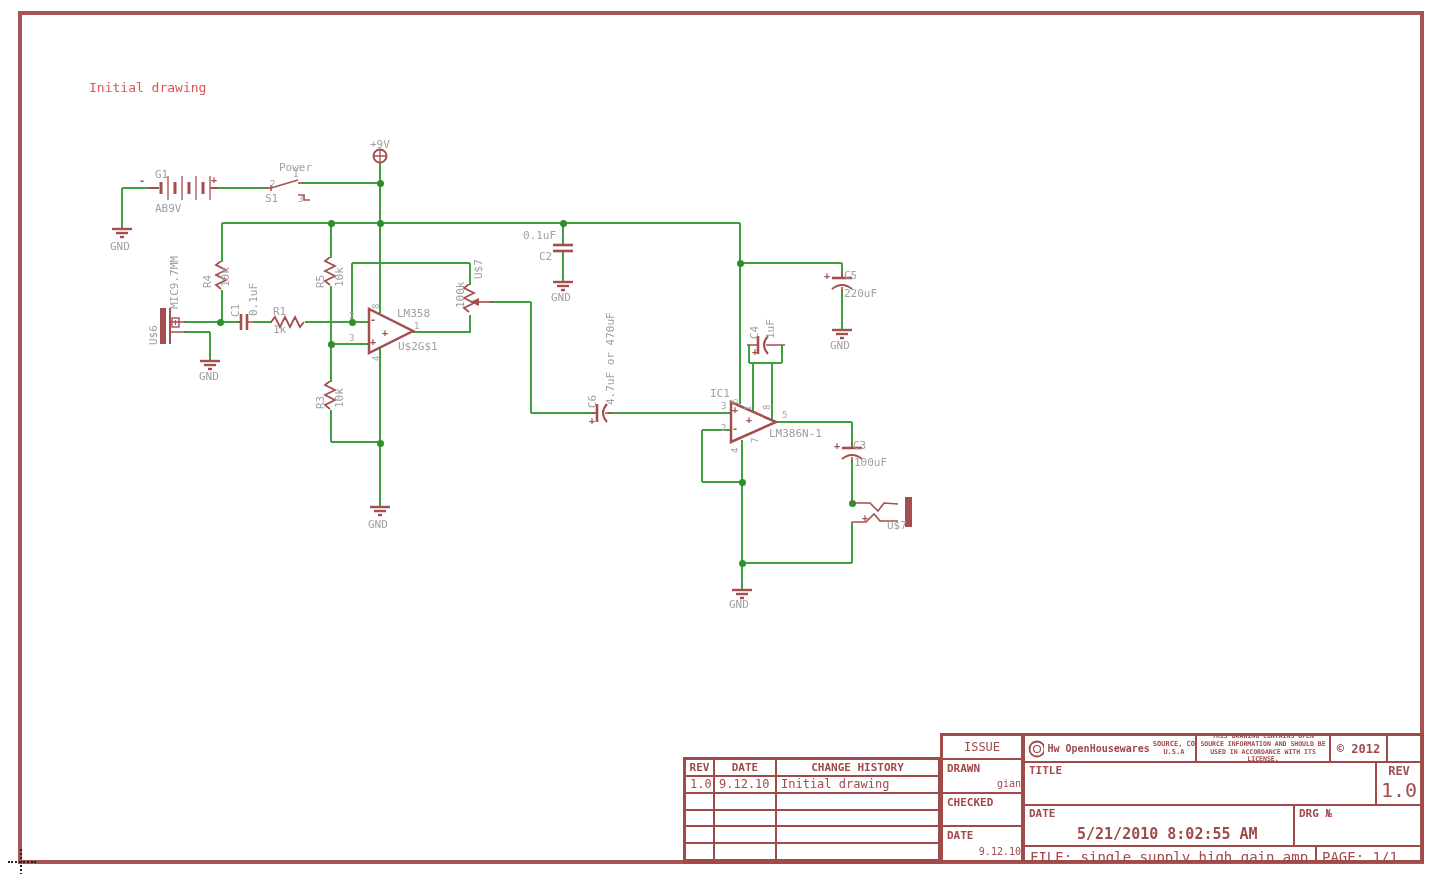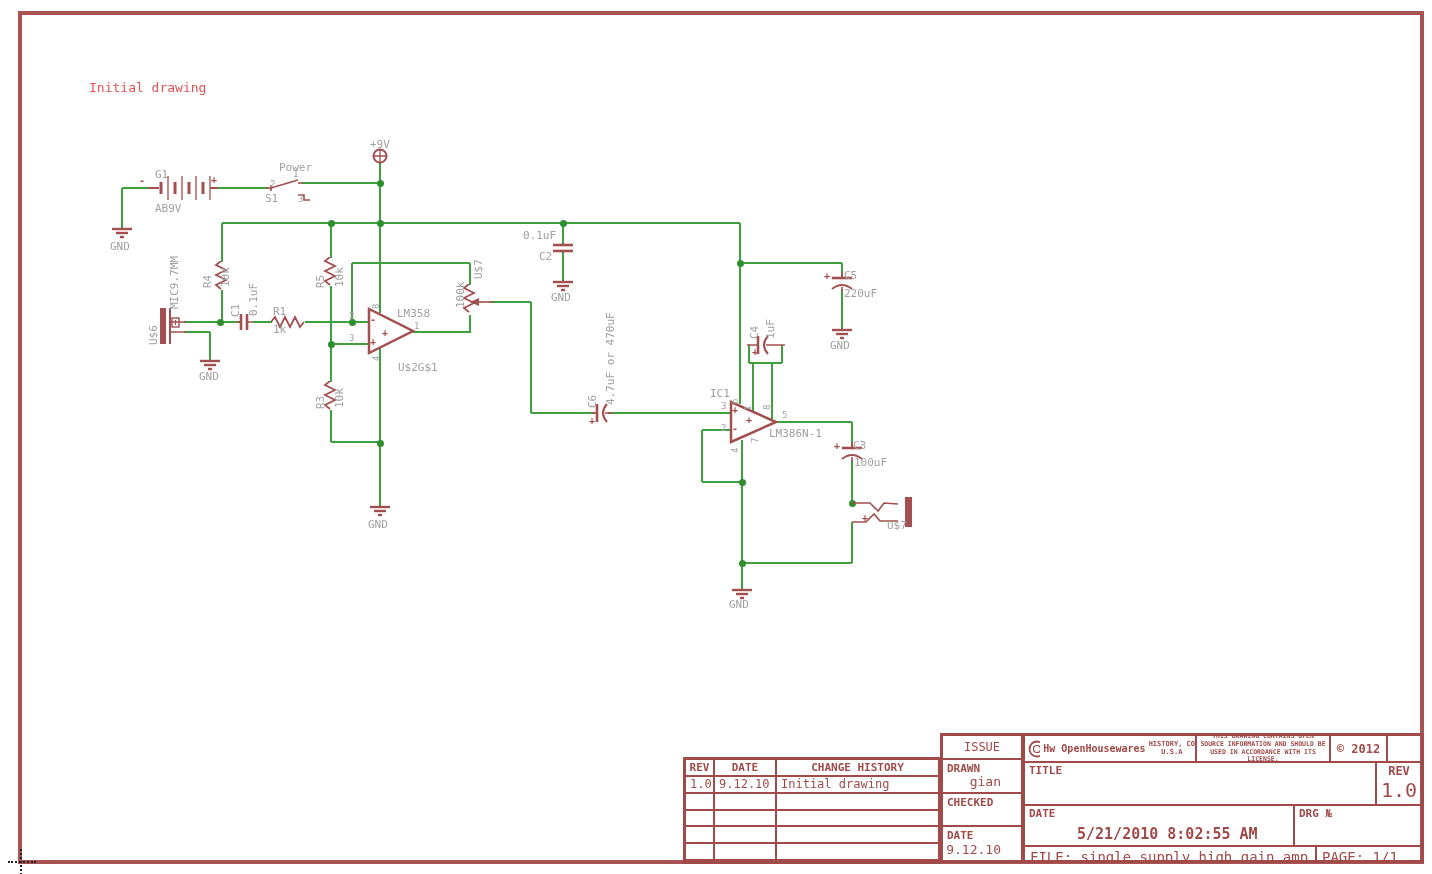--- a/index.html
+++ b/index.html
@@ -28,21 +28,21 @@
   .revtable .c{border-right:2px solid #A04A4A;border-bottom:2px solid #A04A4A;
                display:flex;align-items:center;font-size:12px;color:#A04A4A;
                padding-left:4px;overflow:hidden;white-space:pre}
   .revtable .c:nth-child(3n){border-right:none}
   .revtable .hd{font-weight:bold;font-size:11px;justify-content:center;padding-left:0}
   .issuecol{position:absolute;left:940px;top:733px;width:84px;height:130px;
             border:3px solid #A04A4A;box-sizing:border-box;display:flex;flex-direction:column}
   .issuecol .cell{border-bottom:2.5px solid #A04A4A;box-sizing:border-box;position:relative;color:#A04A4A}
   .issuecol .cell:last-child{border-bottom:none}
   .icl{position:absolute;left:4px;top:2px;font-size:11px;font-weight:bold;white-space:pre}
-  .icv{position:absolute;right:20px;bottom:3px;font-size:13px;white-space:pre}
+  .icv{position:absolute;right:0;bottom:3px;font-size:10px;white-space:pre}
   .tbright{position:absolute;left:1022px;top:733px;width:402px;height:130px;
            border:3px solid #A04A4A;box-sizing:border-box;display:flex;flex-direction:column;color:#A04A4A}
   .tbrow{display:flex;box-sizing:border-box}
   .tbcell{position:relative;box-sizing:border-box;overflow:hidden}
   .blab{position:absolute;left:4px;top:1px;font-size:11px;font-weight:bold;white-space:pre}
   .row1{height:25px}
   .row2{height:43px;border-top:2.5px solid #A04A4A}
   .row3{height:41px;border-top:2.5px solid #A04A4A}
   .row4{height:21px;border-top:2.5px solid #A04A4A;flex:1}
   .logocell{width:172px;border-right:2px solid #A04A4A;display:flex;align-items:center;gap:3px;padding-left:3px}
@@ -330,21 +330,21 @@
 <span class="lbl rot" style="left:473px;top:279px">U$7</span>
 <span class="lbl rot" style="left:455px;top:308px">100k</span>
 <span class="lbl rot" style="left:587px;top:408px">C6</span>
 <span class="lbl rot" style="left:605px;top:405px">4.7uF or 470uF</span>
 <span class="lbl rot" style="left:749px;top:339px">C4</span>
 <span class="lbl rot" style="left:765px;top:339px">1uF</span>
 
 <span class="lbl" style="left:273px;top:306px">R1</span>
 <span class="lbl" style="left:273px;top:324px">1k</span>
 <span class="lbl" style="left:397px;top:308px">LM358</span>
-<span class="lbl" style="left:398px;top:362px">U$2G$1</span>
+<span class="lbl" style="left:398px;top:341px">U$2G$1</span>
 <span class="pin" style="left:349px;top:312px">2</span>
 <span class="pin" style="left:349px;top:334px">3</span>
 <span class="pin" style="left:414px;top:322px">1</span>
 <span class="pin rot" style="left:372px;top:309px">8</span>
 <span class="pin rot" style="left:372px;top:361px">4</span>
 <span class="lbl" style="left:523px;top:230px">0.1uF</span>
 <span class="lbl" style="left:539px;top:251px">C2</span>
 <span class="lbl" style="left:844px;top:270px">C5</span>
 <span class="lbl" style="left:844px;top:288px">220uF</span>
 <span class="lbl" style="left:710px;top:388px">IC1</span>
@@ -414,21 +414,21 @@
 </div>
 
 <div class="tbright">
   <div class="tbrow row1">
     <div class="tbcell logocell">
       <svg width="18" height="18">
         <circle cx="9" cy="9" r="7.5" stroke="#A04A4A" stroke-width="1.8" fill="none"></circle>
         <circle cx="9" cy="9" r="3.5" stroke="#A04A4A" stroke-width="1.2" fill="none"></circle>
       </svg>
       <span class="orgname">Hw OpenHousewares</span>
-      <span class="orgloc"><span>HISTORY, CO</span><br><span>U.S.A</span></span>
+      <span class="orgloc"><span>SOURCE, CO</span><br><span>U.S.A</span></span>
     </div>
     <div class="tbcell liccell">
       <div class="lictxt">THIS DRAWING CONTAINS OPEN SOURCE INFORMATION AND SHOULD BE USED IN ACCORDANCE WITH ITS LICENSE.</div>
     </div>
     <div class="tbcell ccell">
       <span>© 2012</span>
     </div>
     <div class="tbcell emptycell"></div>
   </div>
   <div class="tbrow row2">

